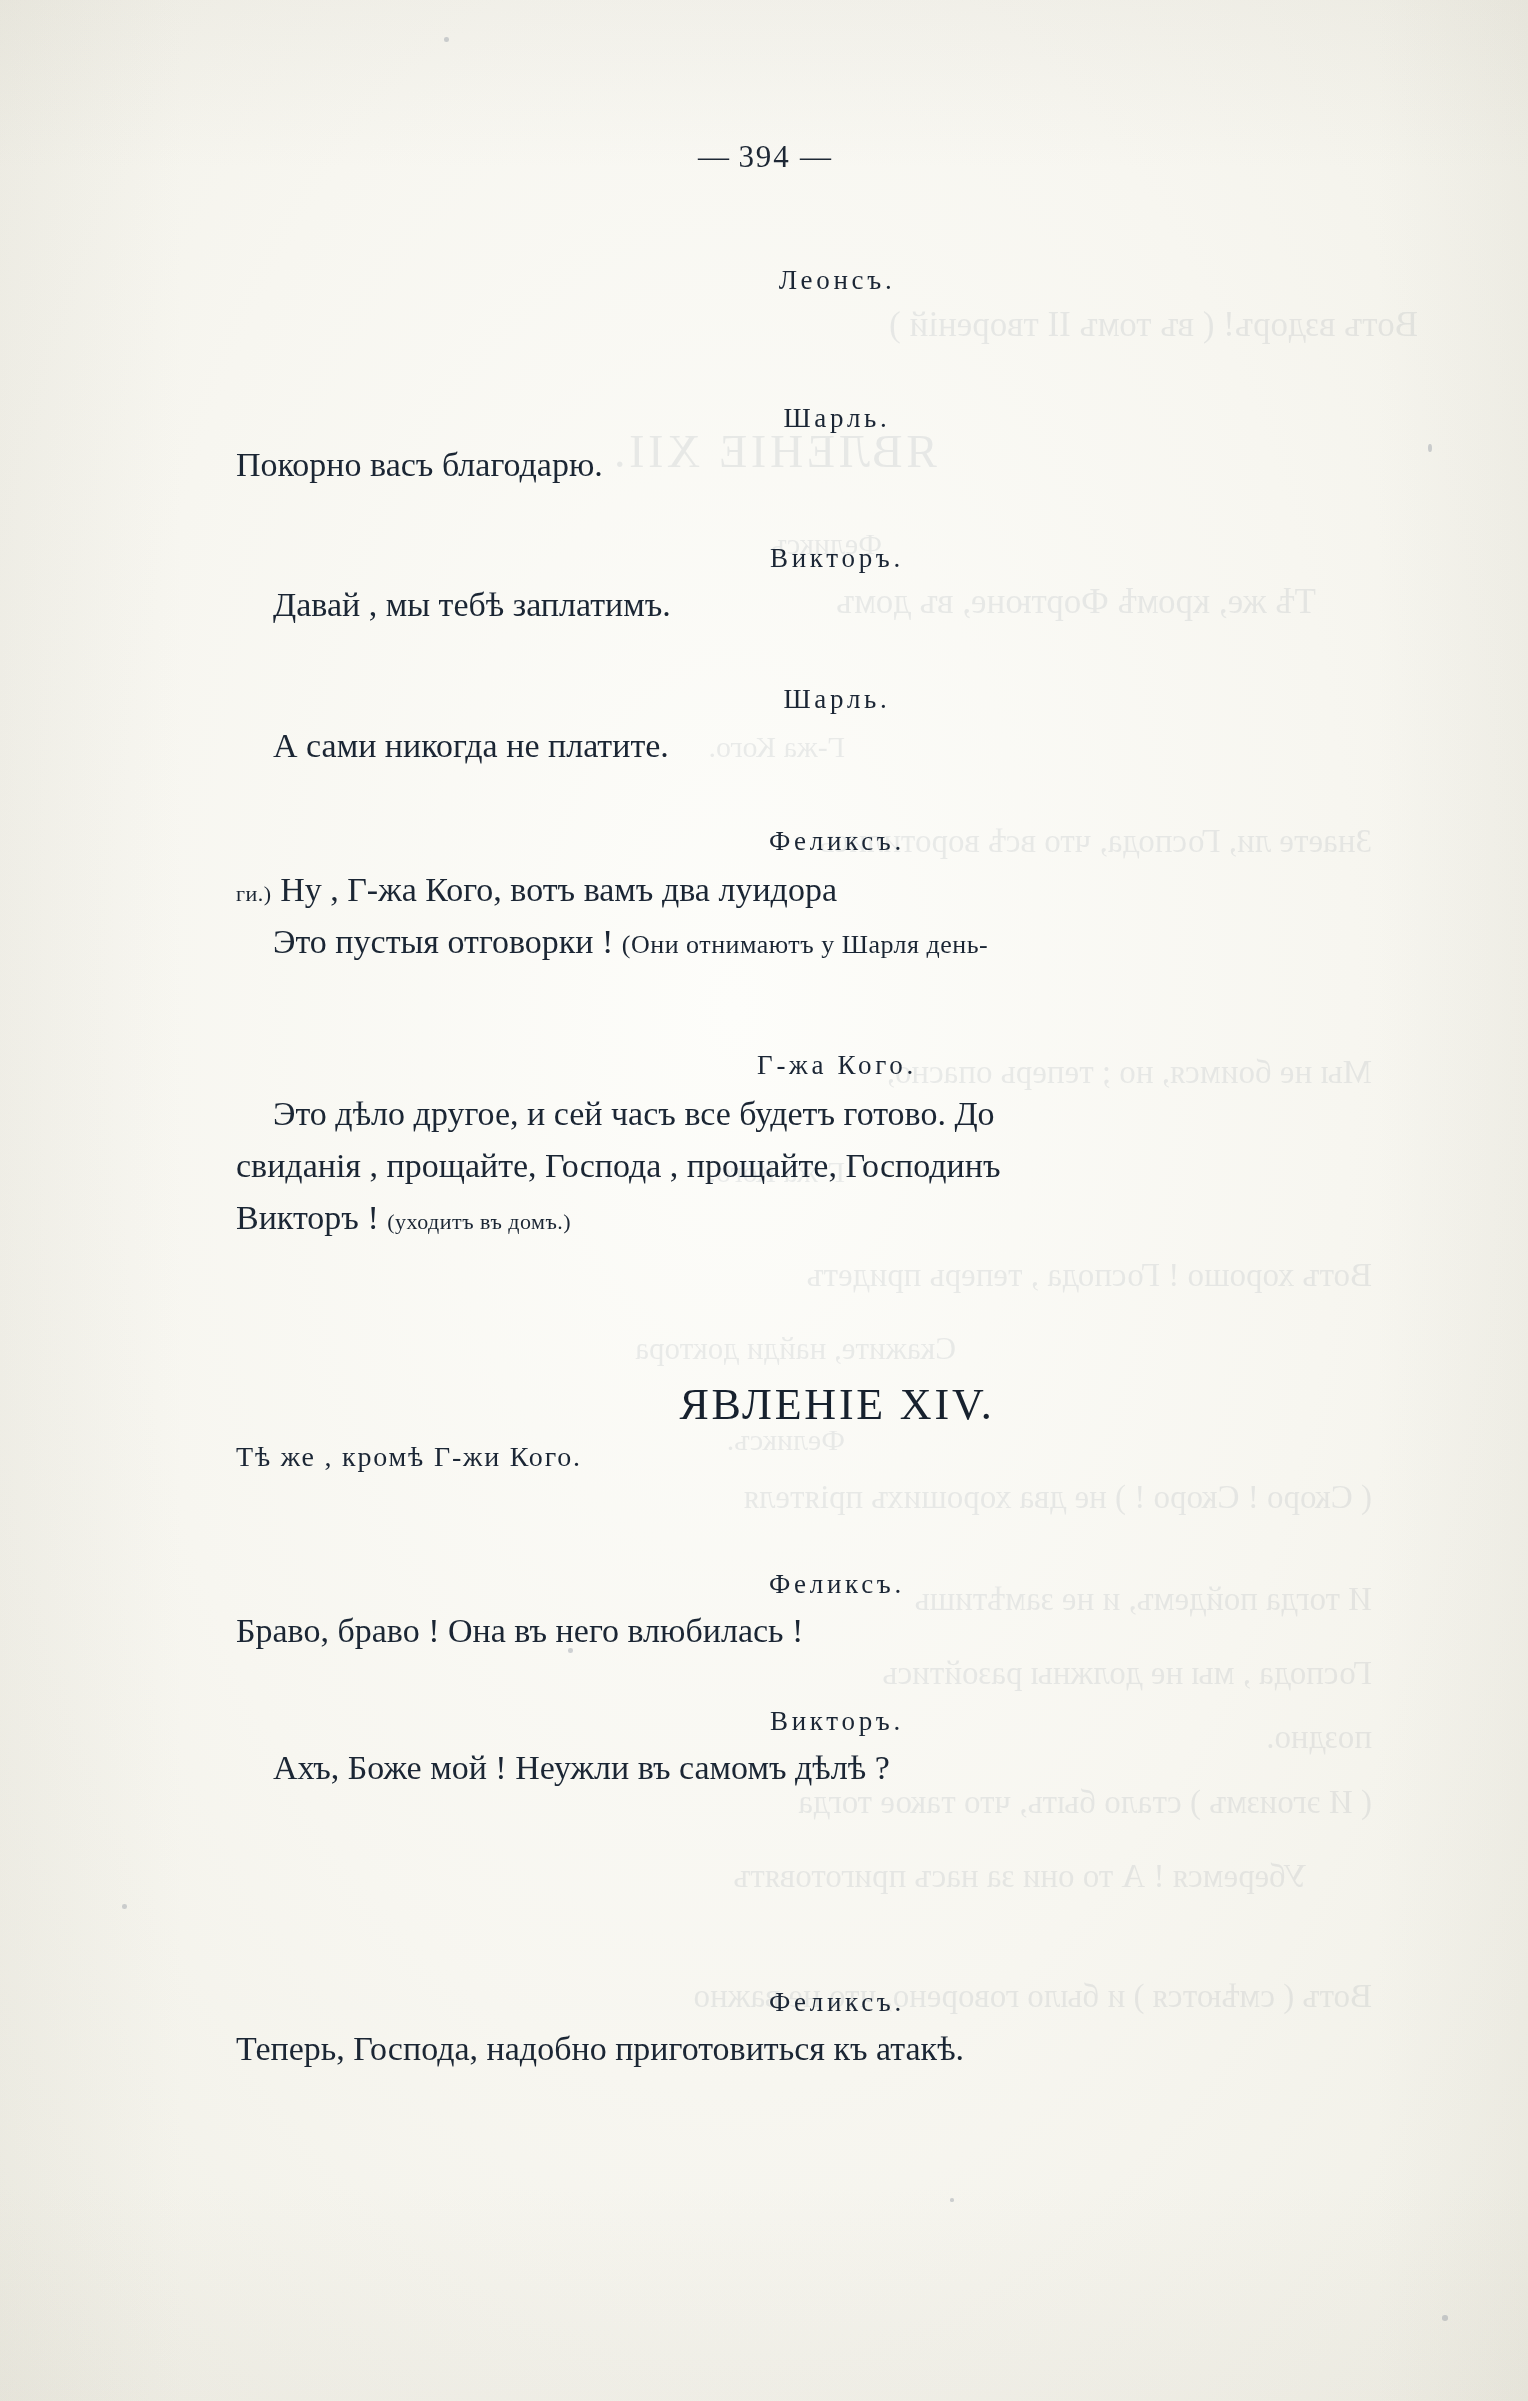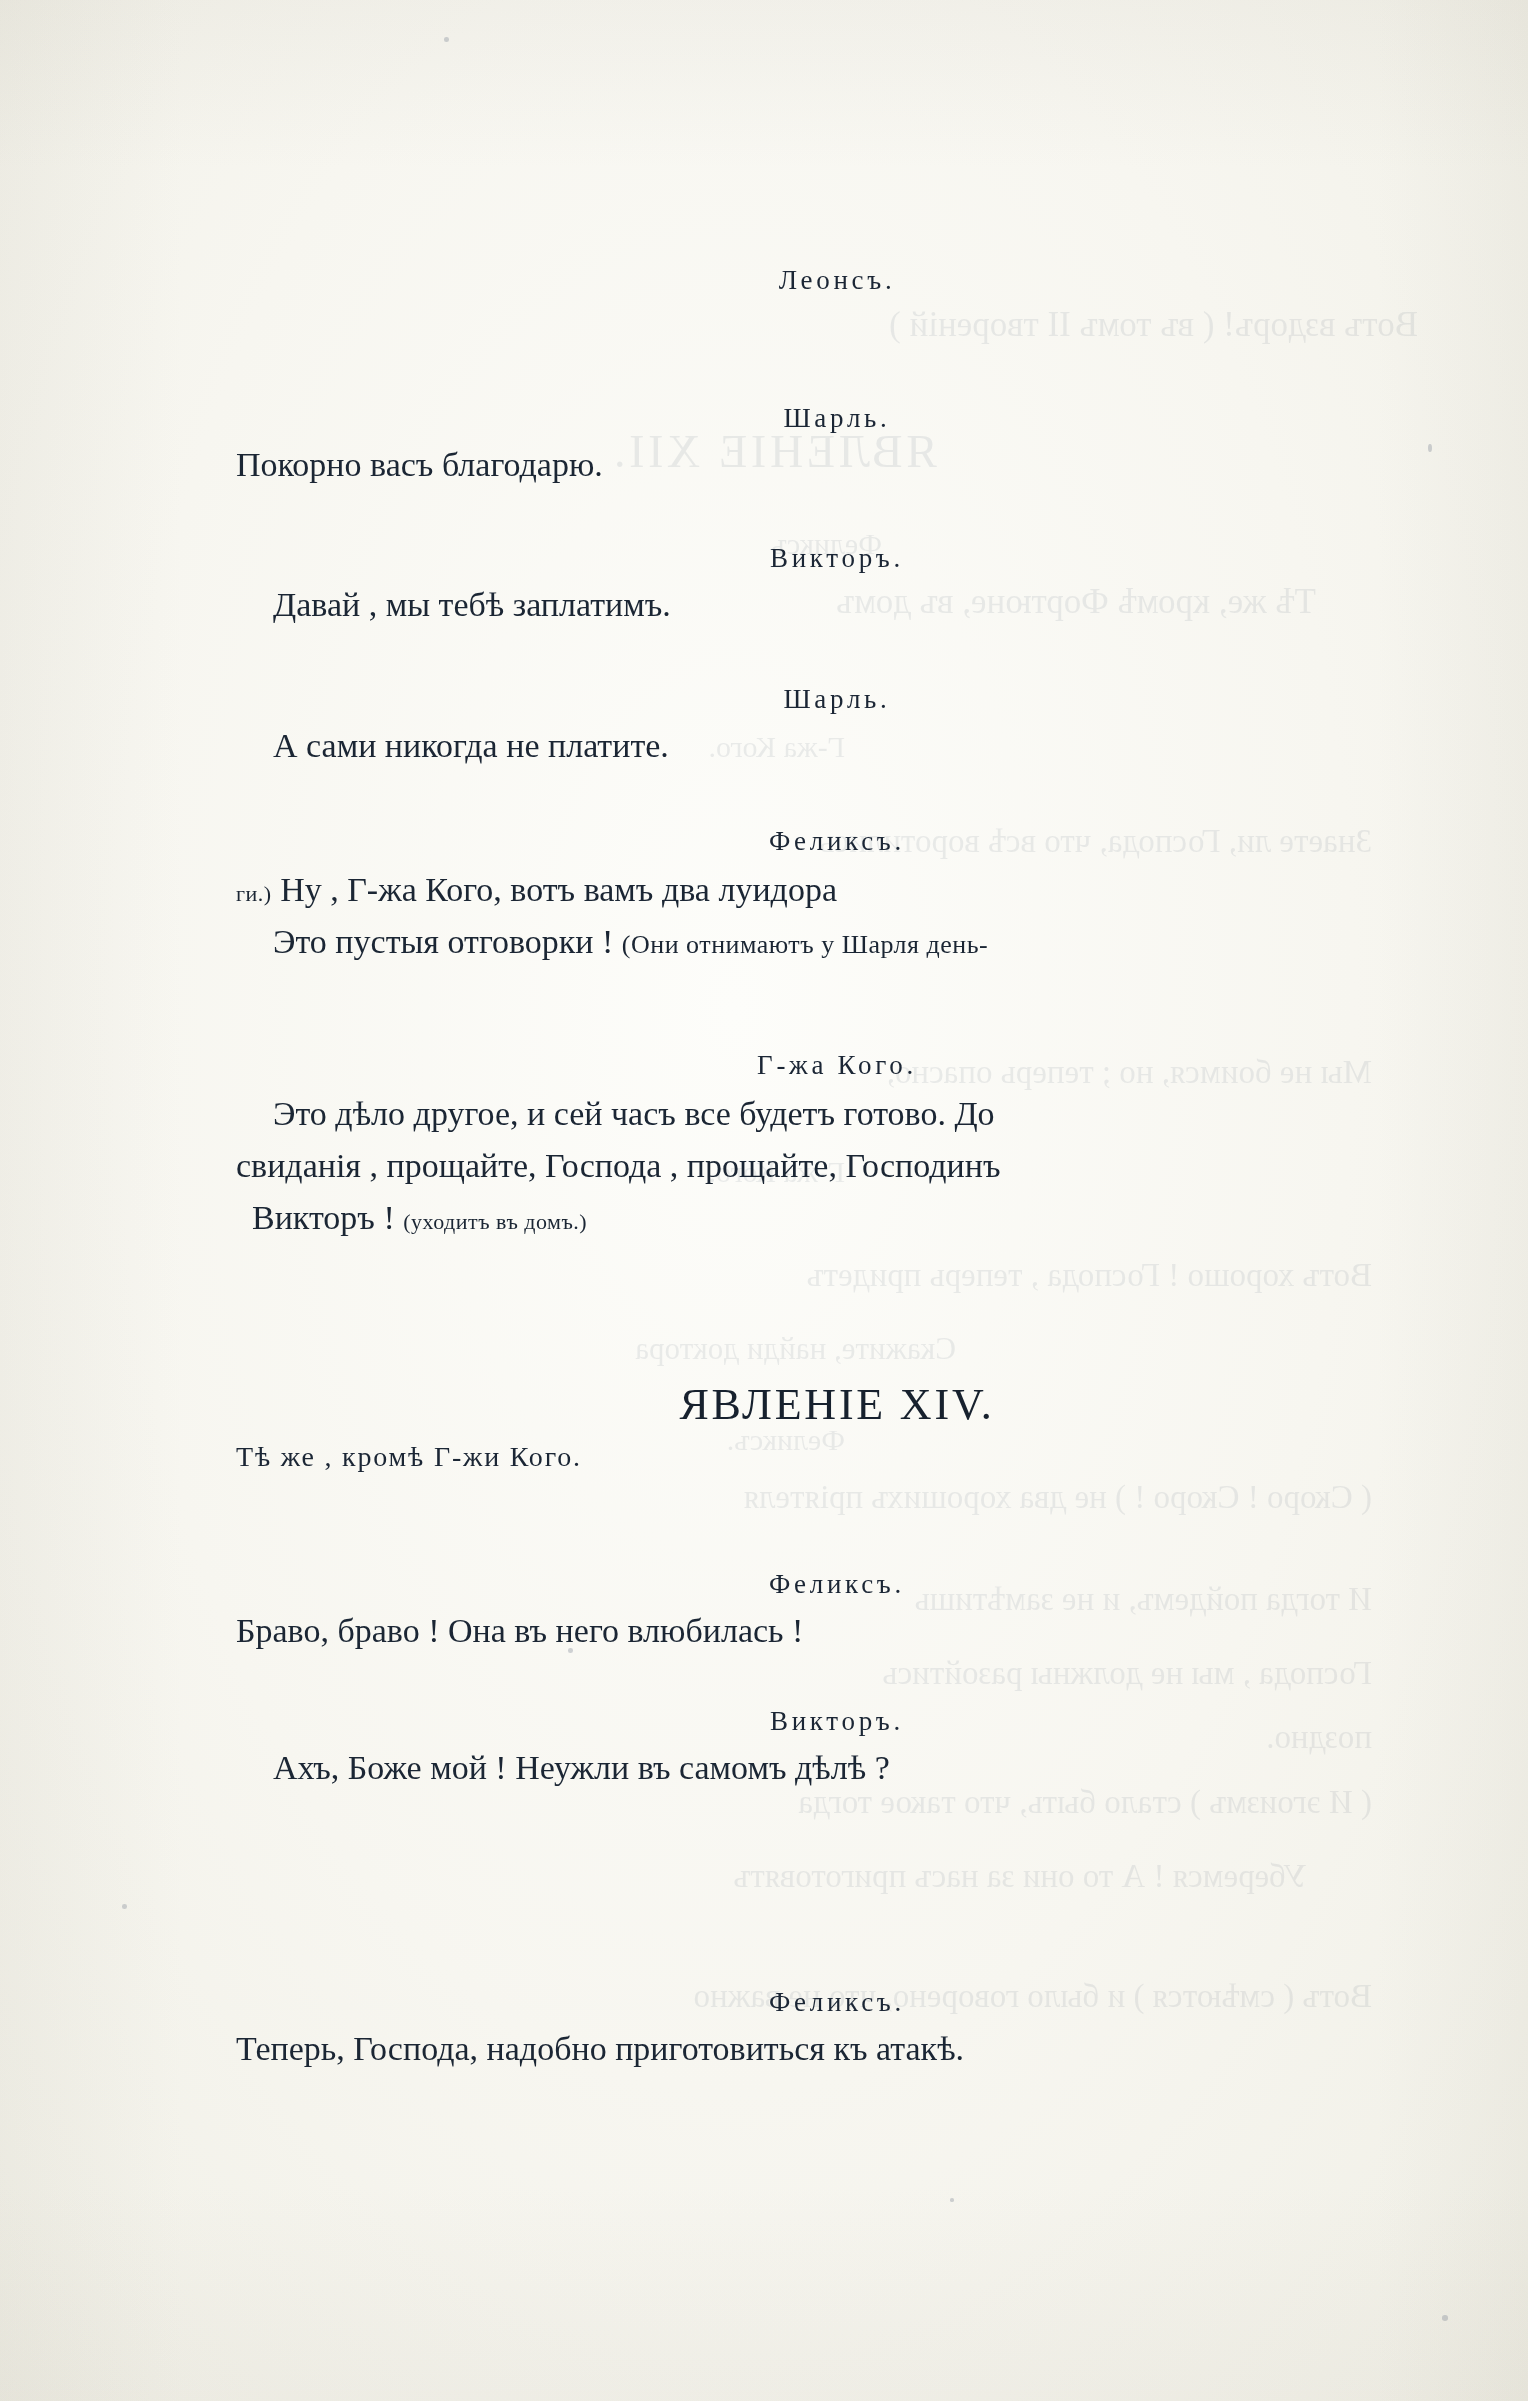--- a/index.html
+++ b/index.html
@@ -158,20 +158,25 @@
   <div class="bleed-line" style="left:157px; top:1581px; font-size:33px;">И тогда пойдемъ, и не замѣтишь</div>
   <div class="bleed-line" style="left:157px; top:1655px; font-size:33px;">Господа , мы не должны разойтись</div>
   <div class="bleed-line" style="left:157px; top:1719px; font-size:33px;">поздно.</div>
   <div class="bleed-line" style="left:157px; top:1784px; font-size:33px;">( И эгоизмъ ) стало быть, что такое тогда</div>
   <div class="bleed-line" style="left:222px; top:1858px; font-size:33px;">Уберемся ! А то они за насъ приготовятъ</div>
   <div class="bleed-line" style="left:157px; top:1978px; font-size:33px;">Вотъ ( смѣются ) и было говорено, что не важно</div>
 </div>
 
 <div class="content">
 
+  <div class="folio">
+    <span class="rule">—</span>
+    <span>394</span>
+    <span class="rule">—</span>
+  </div>
 
   <div class="block" style="top: 241px;">
     <div class="speaker">Леонсъ.</div>
   </div>
 
   <div class="block" style="top: 379px;">
     <div class="speaker">Шарль.</div>
     <div class="line">Покорно васъ благодарю.</div>
   </div>
 
@@ -192,21 +197,21 @@
     </div>
     <div class="para">
       <span>Это пустыя отговорки ! </span><span class="stage">(Они отнимаютъ у Шарля день-</span>
     </div>
   </div>
 
   <div class="block" style="top: 1026px;">
     <div class="speaker">Г-жа Кого.</div>
     <div class="para">Это дѣло другое, и сей часъ все будетъ готово. До</div>
     <div class="para" style="text-indent:0;">свиданія ,   прощайте, Господа ,   прощайте, Господинъ</div>
-    <div class="para" style="text-indent:0;margin-left:16px;">
+    <div class="para" style="text-indent:0;">
       <span>Викторъ ! </span><span class="stage-sm">(уходитъ въ домъ.)</span>
     </div>
   </div>
 
   <div class="block" style="top: 1331px;">
     <div class="scene-title">ЯВЛЕНІЕ XIV.</div>
     <div class="scene-sub">Тѣ же , кромѣ Г-жи Кого.</div>
   </div>
 
   <div class="block" style="top: 1545px;">

